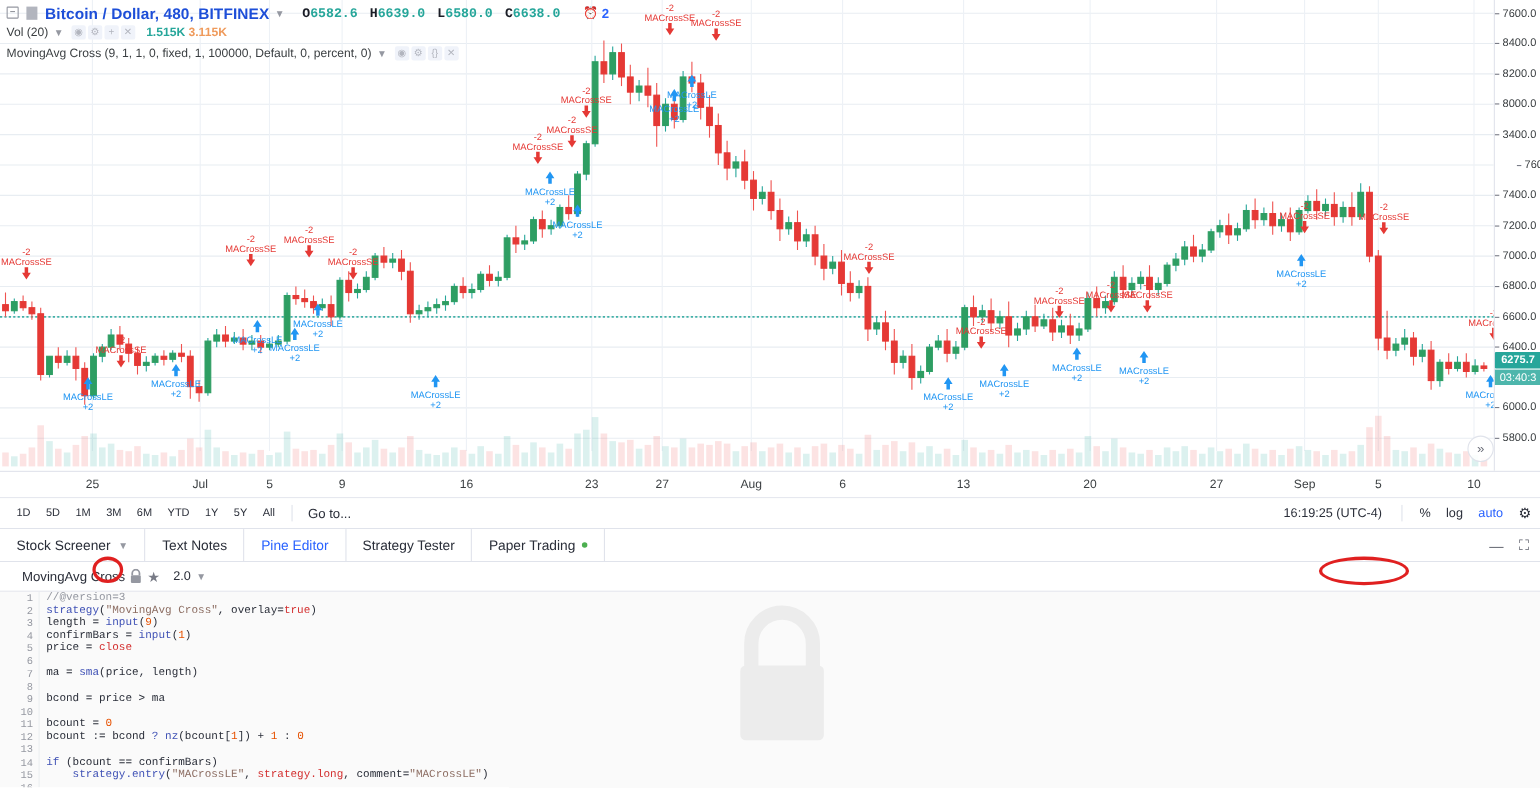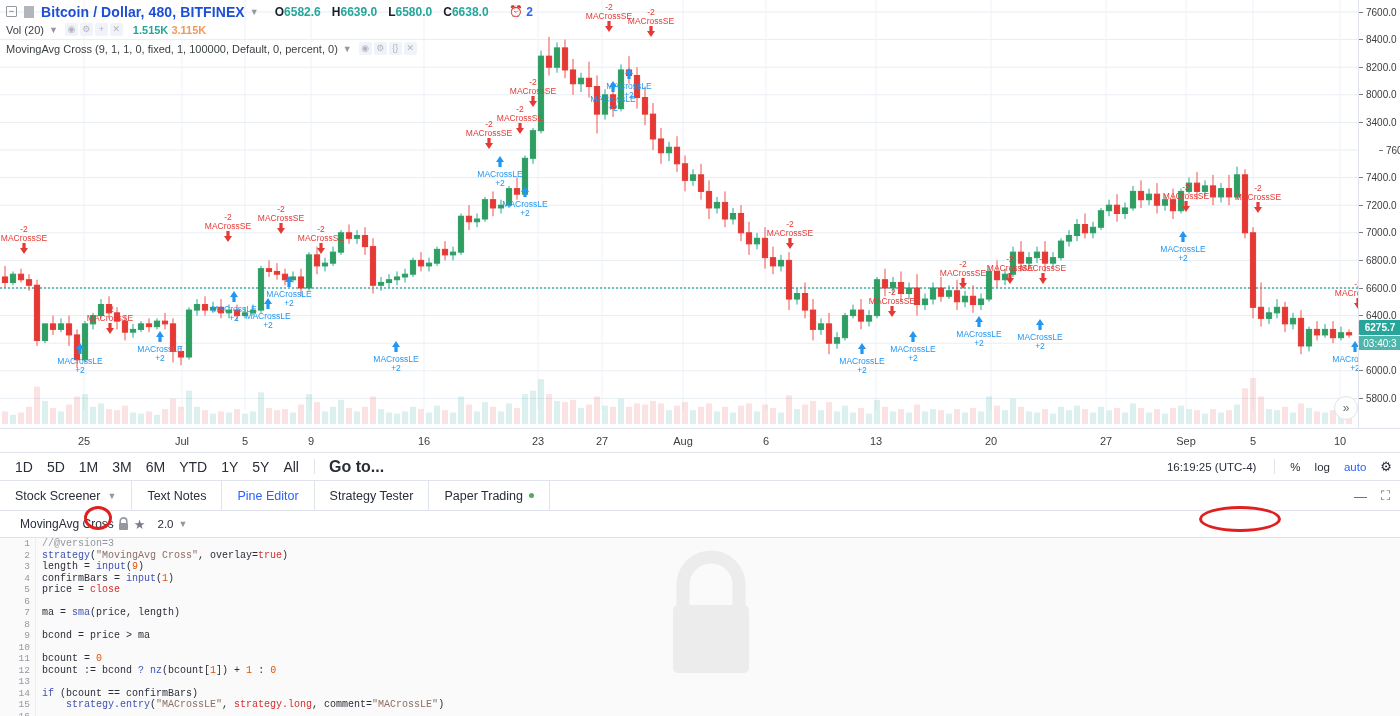--- a/index.html
+++ b/index.html
@@ -25,21 +25,21 @@
     width: 11px; height: 11px; border: 1px solid #9598a1; border-radius: 1px;
     display: inline-flex; align-items: center; justify-content: center;
     margin-right: 7px; font-size: 9px; line-height: 1; color: #5d606b; font-weight: normal;
   }
   .lg-swatch { width: 10px; height: 12px; background: #b2b5be; margin-right: 7px; display:inline-block; }
   .sym-title { color: #1d4ed8; letter-spacing: .1px; }
   .caret { color: #9598a1; font-size: 9px; margin-left: 5px; }
   .ohlc { margin-left: 16px; font-weight: bold; font-size: 12px; color: #1a1d26; }
   .ohlc .v-up { color: #26a69a; }
   .ohlc span.lbl { color: #1a1d26; }
-  .ohlc-grp { margin-right: 11px; }
+  .ohlc-grp { margin-right: 11px; font-family: Liberation Mono, monospace; }
   .alarm-ico { margin-left: 10px; color: #b2b5be; font-size: 11px; }
   .alarm-num { color: #2962ff; margin-left: 3px; font-size: 12px; font-weight: bold; }
   .ind-name { color: #3c4043; }
   .ind-btns { display: inline-flex; margin-left: 7px; gap: 2px; }
   .ind-btn {
     width: 13px; height: 13px; background: #f0f3fa; color: #b2b5be;
     border-radius: 2px; display: inline-flex; align-items: center;
     justify-content: center; font-size: 9px; line-height: 1;
   }
   .vol-vals { margin-left: 10px; font-weight: bold; }
@@ -81,23 +81,23 @@
   }
   .ts-tick { position: absolute; top: 6px; font-size: 11px; color: #3c4043;
     transform: translateX(-50%); white-space: nowrap; }
 
   
   .chart-toolbar {
     position: absolute; left: 0; top: 453px; width: 1400px; height: 28px;
     display: flex; align-items: center; background: #fff;
     border-bottom: 1px solid #e0e3eb;
   }
-  .rng-btn { font-size: 14px; color: #2a2e39; padding: 0 7px; line-height: 28px; }
+  .rng-btn { font-size: 10px; color: #2a2e39; padding: 0 7px; line-height: 28px; }
   .rng-sep { width: 1px; height: 15px; background: #e0e3eb; margin: 0 8px; }
-  .goto { font-size: 16px; color: #2a2e39; padding: 0 6px; font-weight: bold; }
+  .goto { font-size: 12px; color: #2a2e39; padding: 0 6px; }
   .tb-right { margin-left: auto; display: flex; align-items: center; padding-right: 8px; }
   .clock { font-size: 11.5px; color: #2a2e39; margin-right: 10px; }
   .tb-ico { font-size: 11.5px; color: #2a2e39; padding: 0 7px; }
   .tb-ico.blue { color: #2962ff; }
   .gear { color: #2a2e39; font-size: 13px; padding-left: 7px; }
 
   
   .panel-tabs {
     position: absolute; left: 0; top: 481px; width: 1400px; height: 30px;
     display: flex; align-items: stretch; background: #fff;

